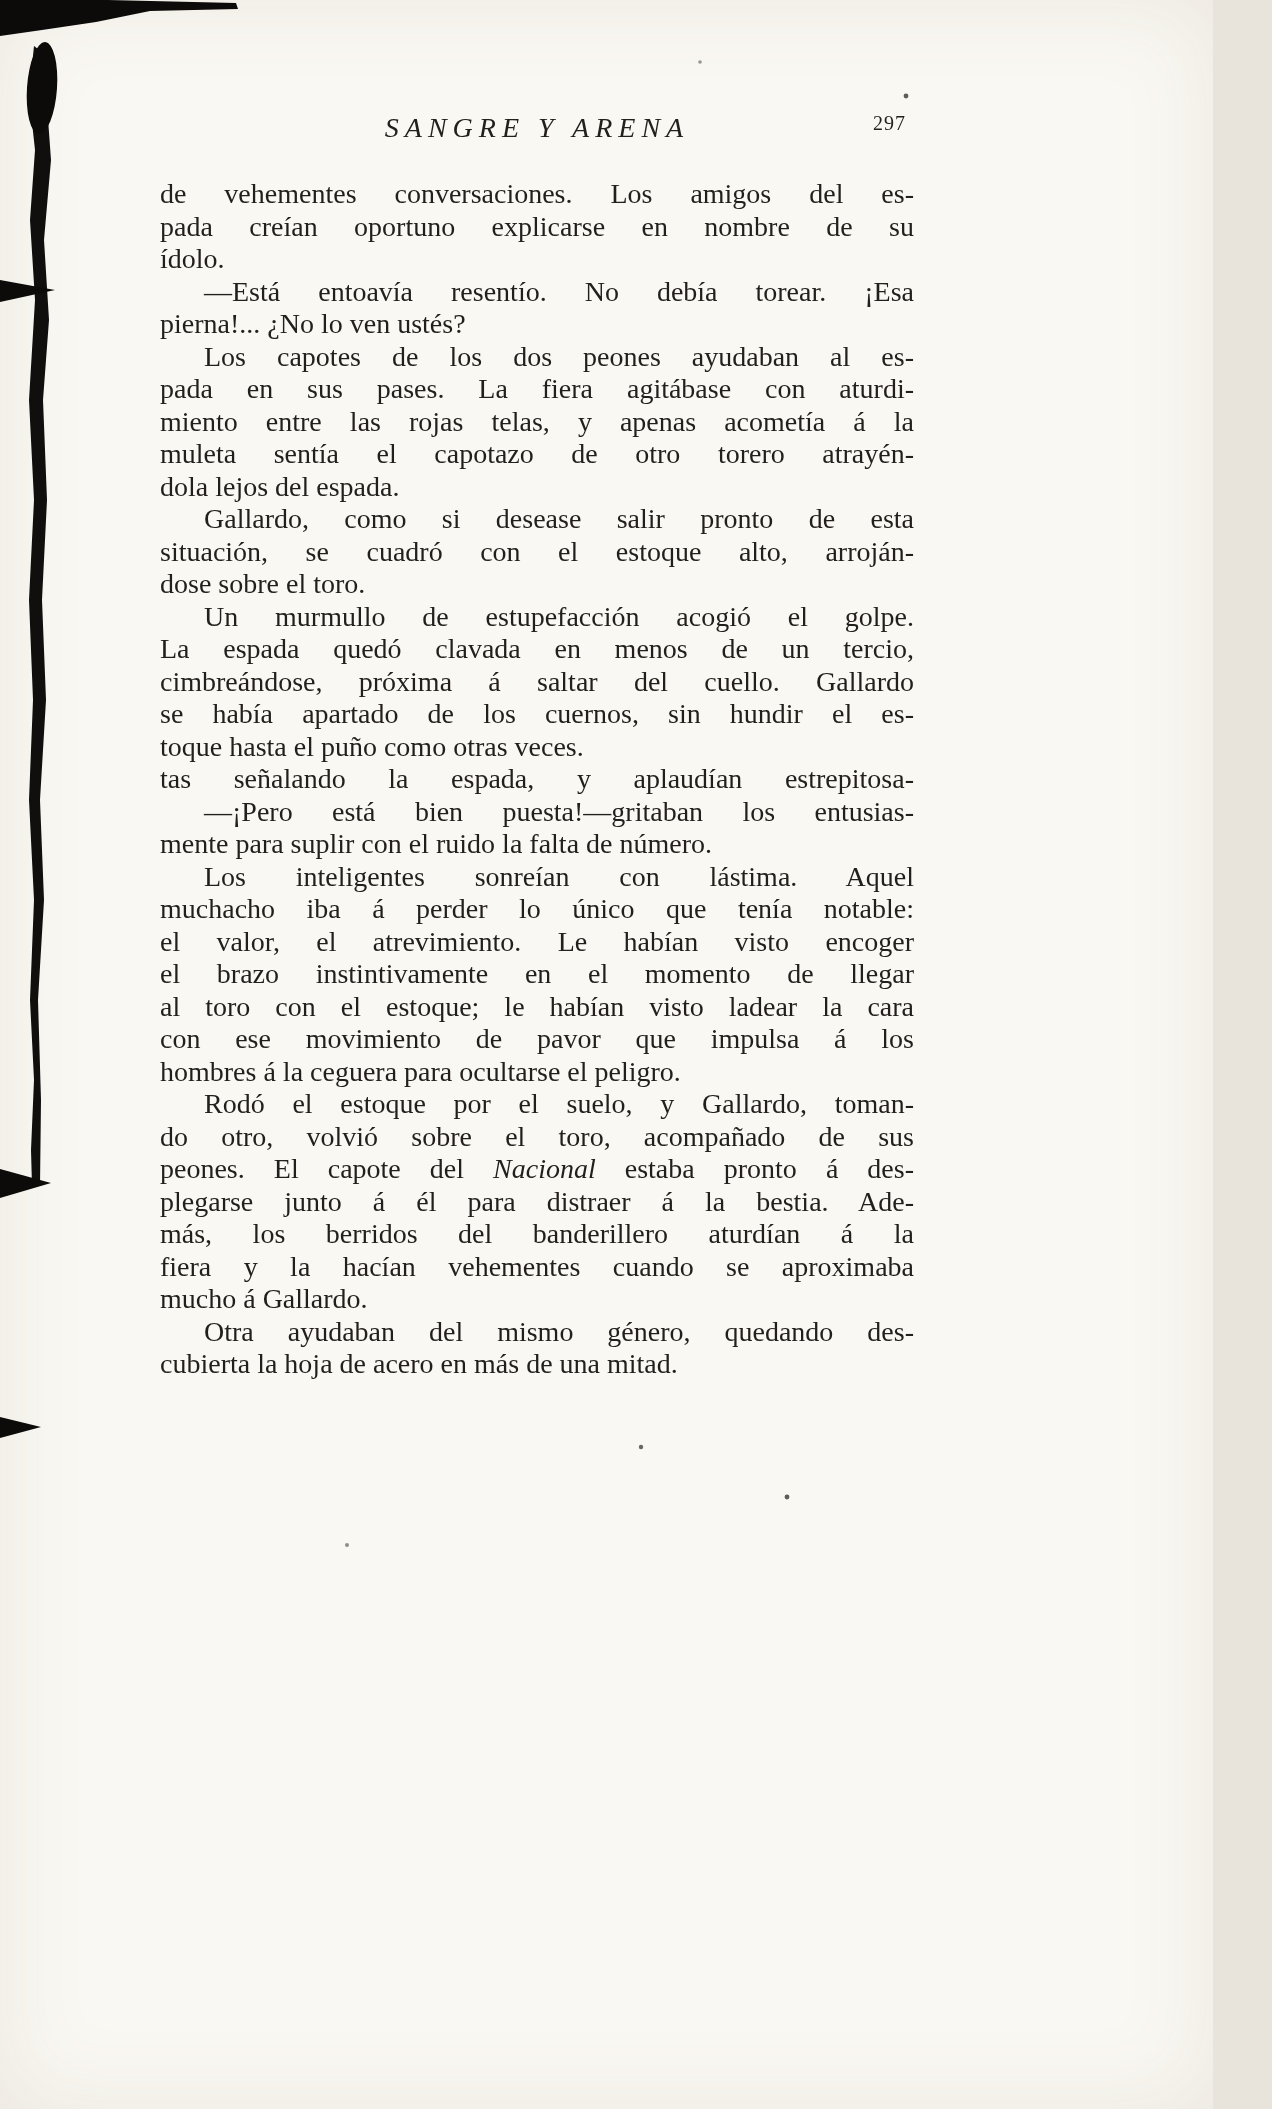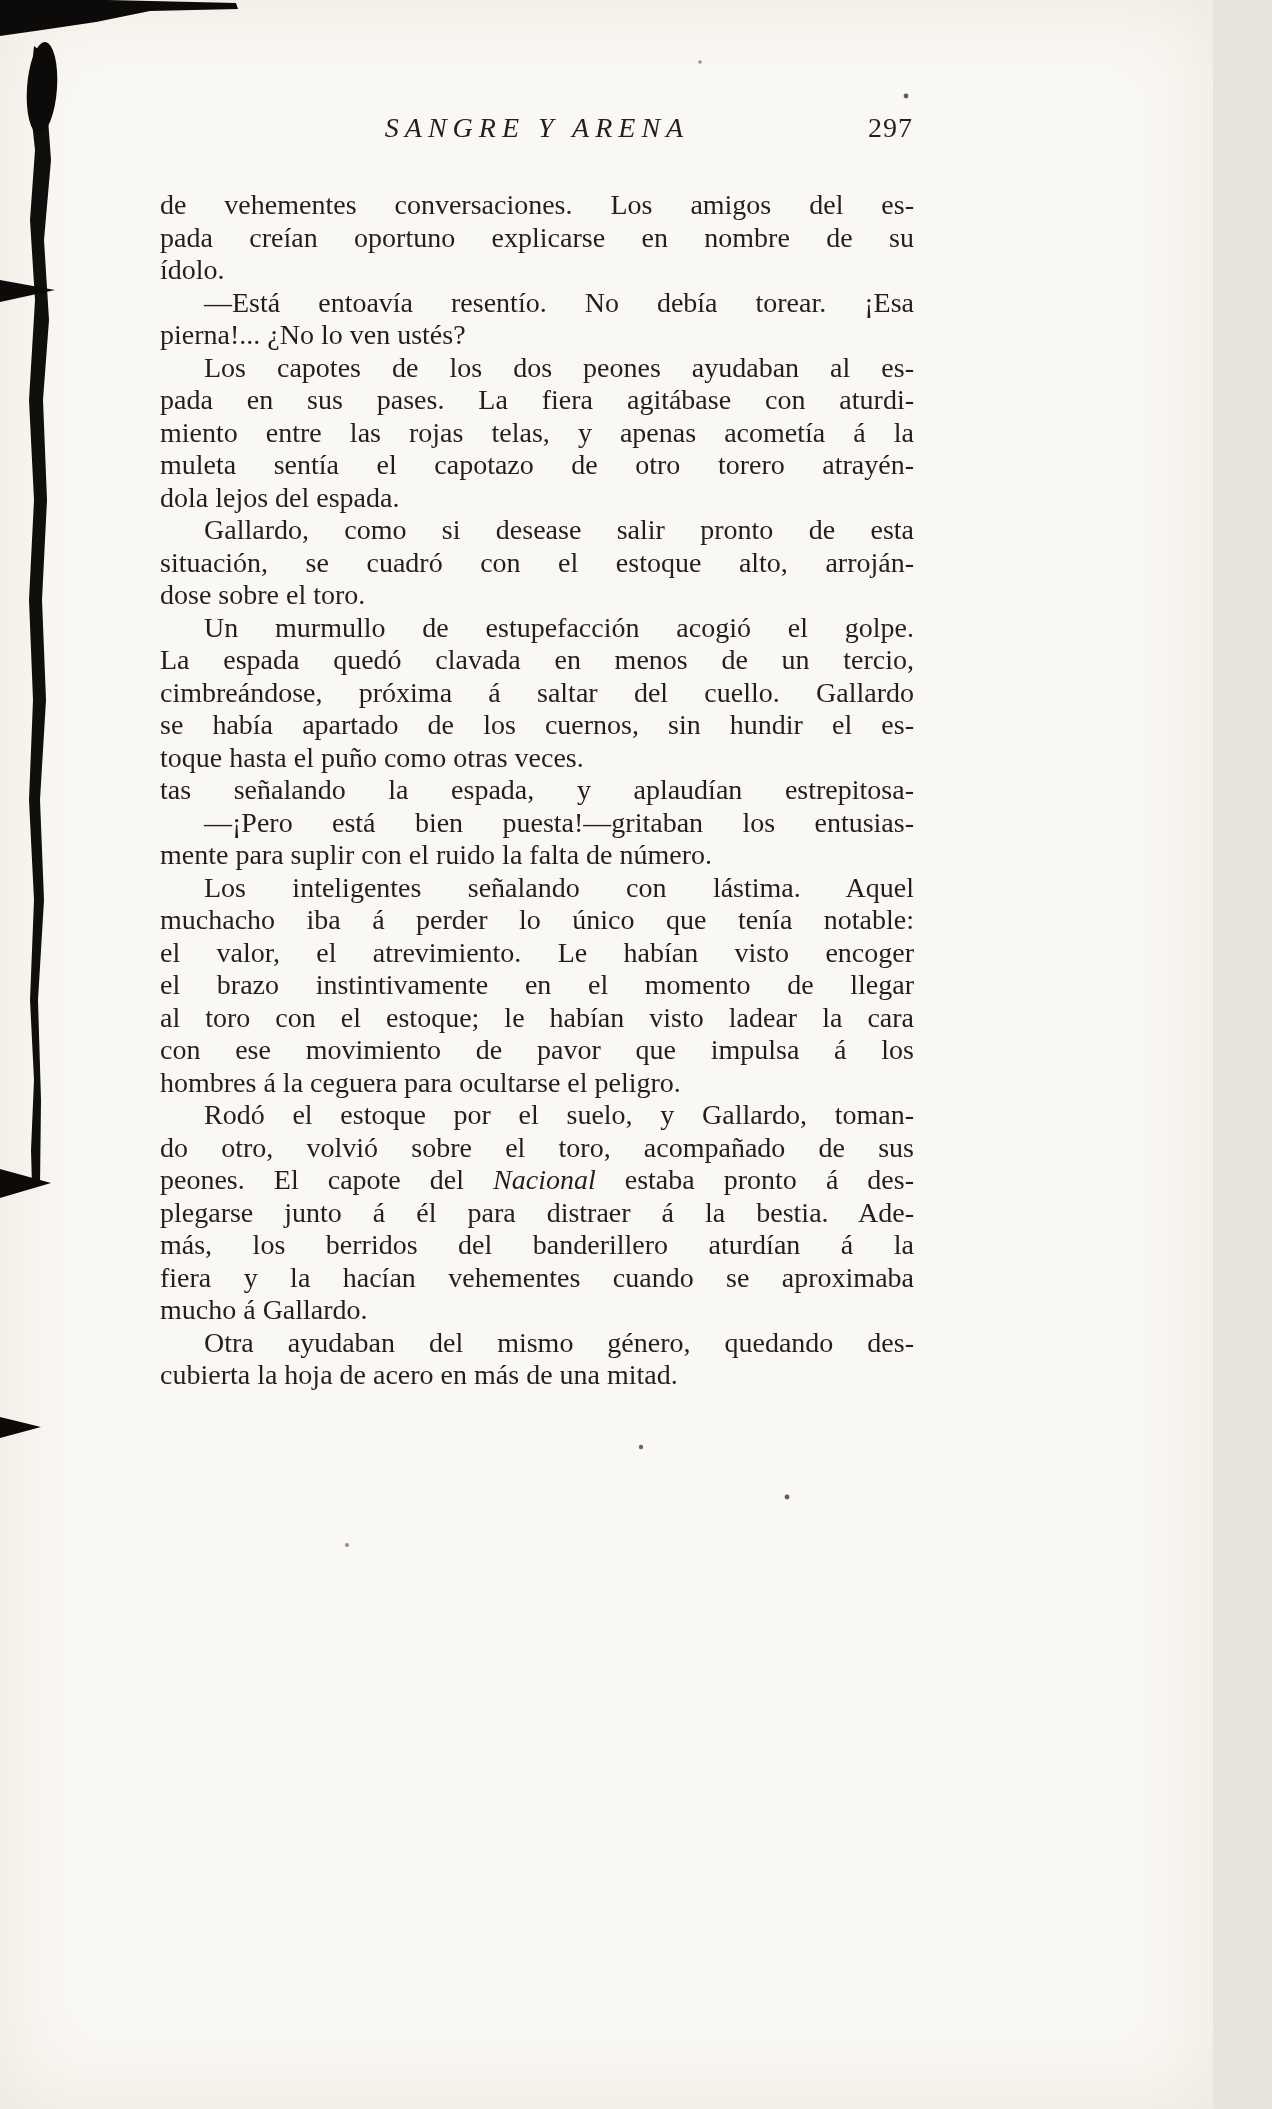--- a/index.html
+++ b/index.html
@@ -37,28 +37,28 @@
     left: 0;
     right: 0;
     text-align: center;
     font-style: italic;
     font-size: 28px;
     letter-spacing: 6px;
     white-space: nowrap;
   }
   .page-number {
     position: absolute;
-    right: 1px;
+    right: 8px;
     top: 0;
-    font-size: 28px;
+    font-size: 20px;
     letter-spacing: 1px;
   }
   .text-block {
     position: absolute;
-    top: 189px;
+    top: 178px;
     left: 160px;
     width: 754px;
     font-size: 28px;
     line-height: 32.5px;
   }
   .paragraph {
     margin: 0;
   }
   .line {
     text-align: justify;
@@ -134,21 +134,21 @@
         <div class="line">cimbreándose, próxima á saltar del cuello. Gallardo</div>
         <div class="line">se había apartado de los cuernos, sin hundir el es-</div>
         <div class="line last">toque hasta el puño como otras veces.</div>
       </div>
       <div class="paragraph">
         <div class="line">tas señalando la espada, y aplaudían estrepitosa-</div>
         <div class="line indent">—¡Pero está bien puesta!—gritaban los entusias-</div>
         <div class="line last">mente para suplir con el ruido la falta de número.</div>
       </div>
       <div class="paragraph">
-        <div class="line indent">Los inteligentes señalando con lástima. Aquel</div>
+        <div class="line indent">Los inteligentes sonreían con lástima. Aquel</div>
         <div class="line">muchacho iba á perder lo único que tenía notable:</div>
         <div class="line">el valor, el atrevimiento. Le habían visto encoger</div>
         <div class="line">el brazo instintivamente en el momento de llegar</div>
         <div class="line">al toro con el estoque; le habían visto ladear la cara</div>
         <div class="line">con ese movimiento de pavor que impulsa á los</div>
         <div class="line last">hombres á la ceguera para ocultarse el peligro.</div>
       </div>
       <div class="paragraph">
         <div class="line indent">Rodó el estoque por el suelo, y Gallardo, toman-</div>
         <div class="line">do otro, volvió sobre el toro, acompañado de sus</div>

